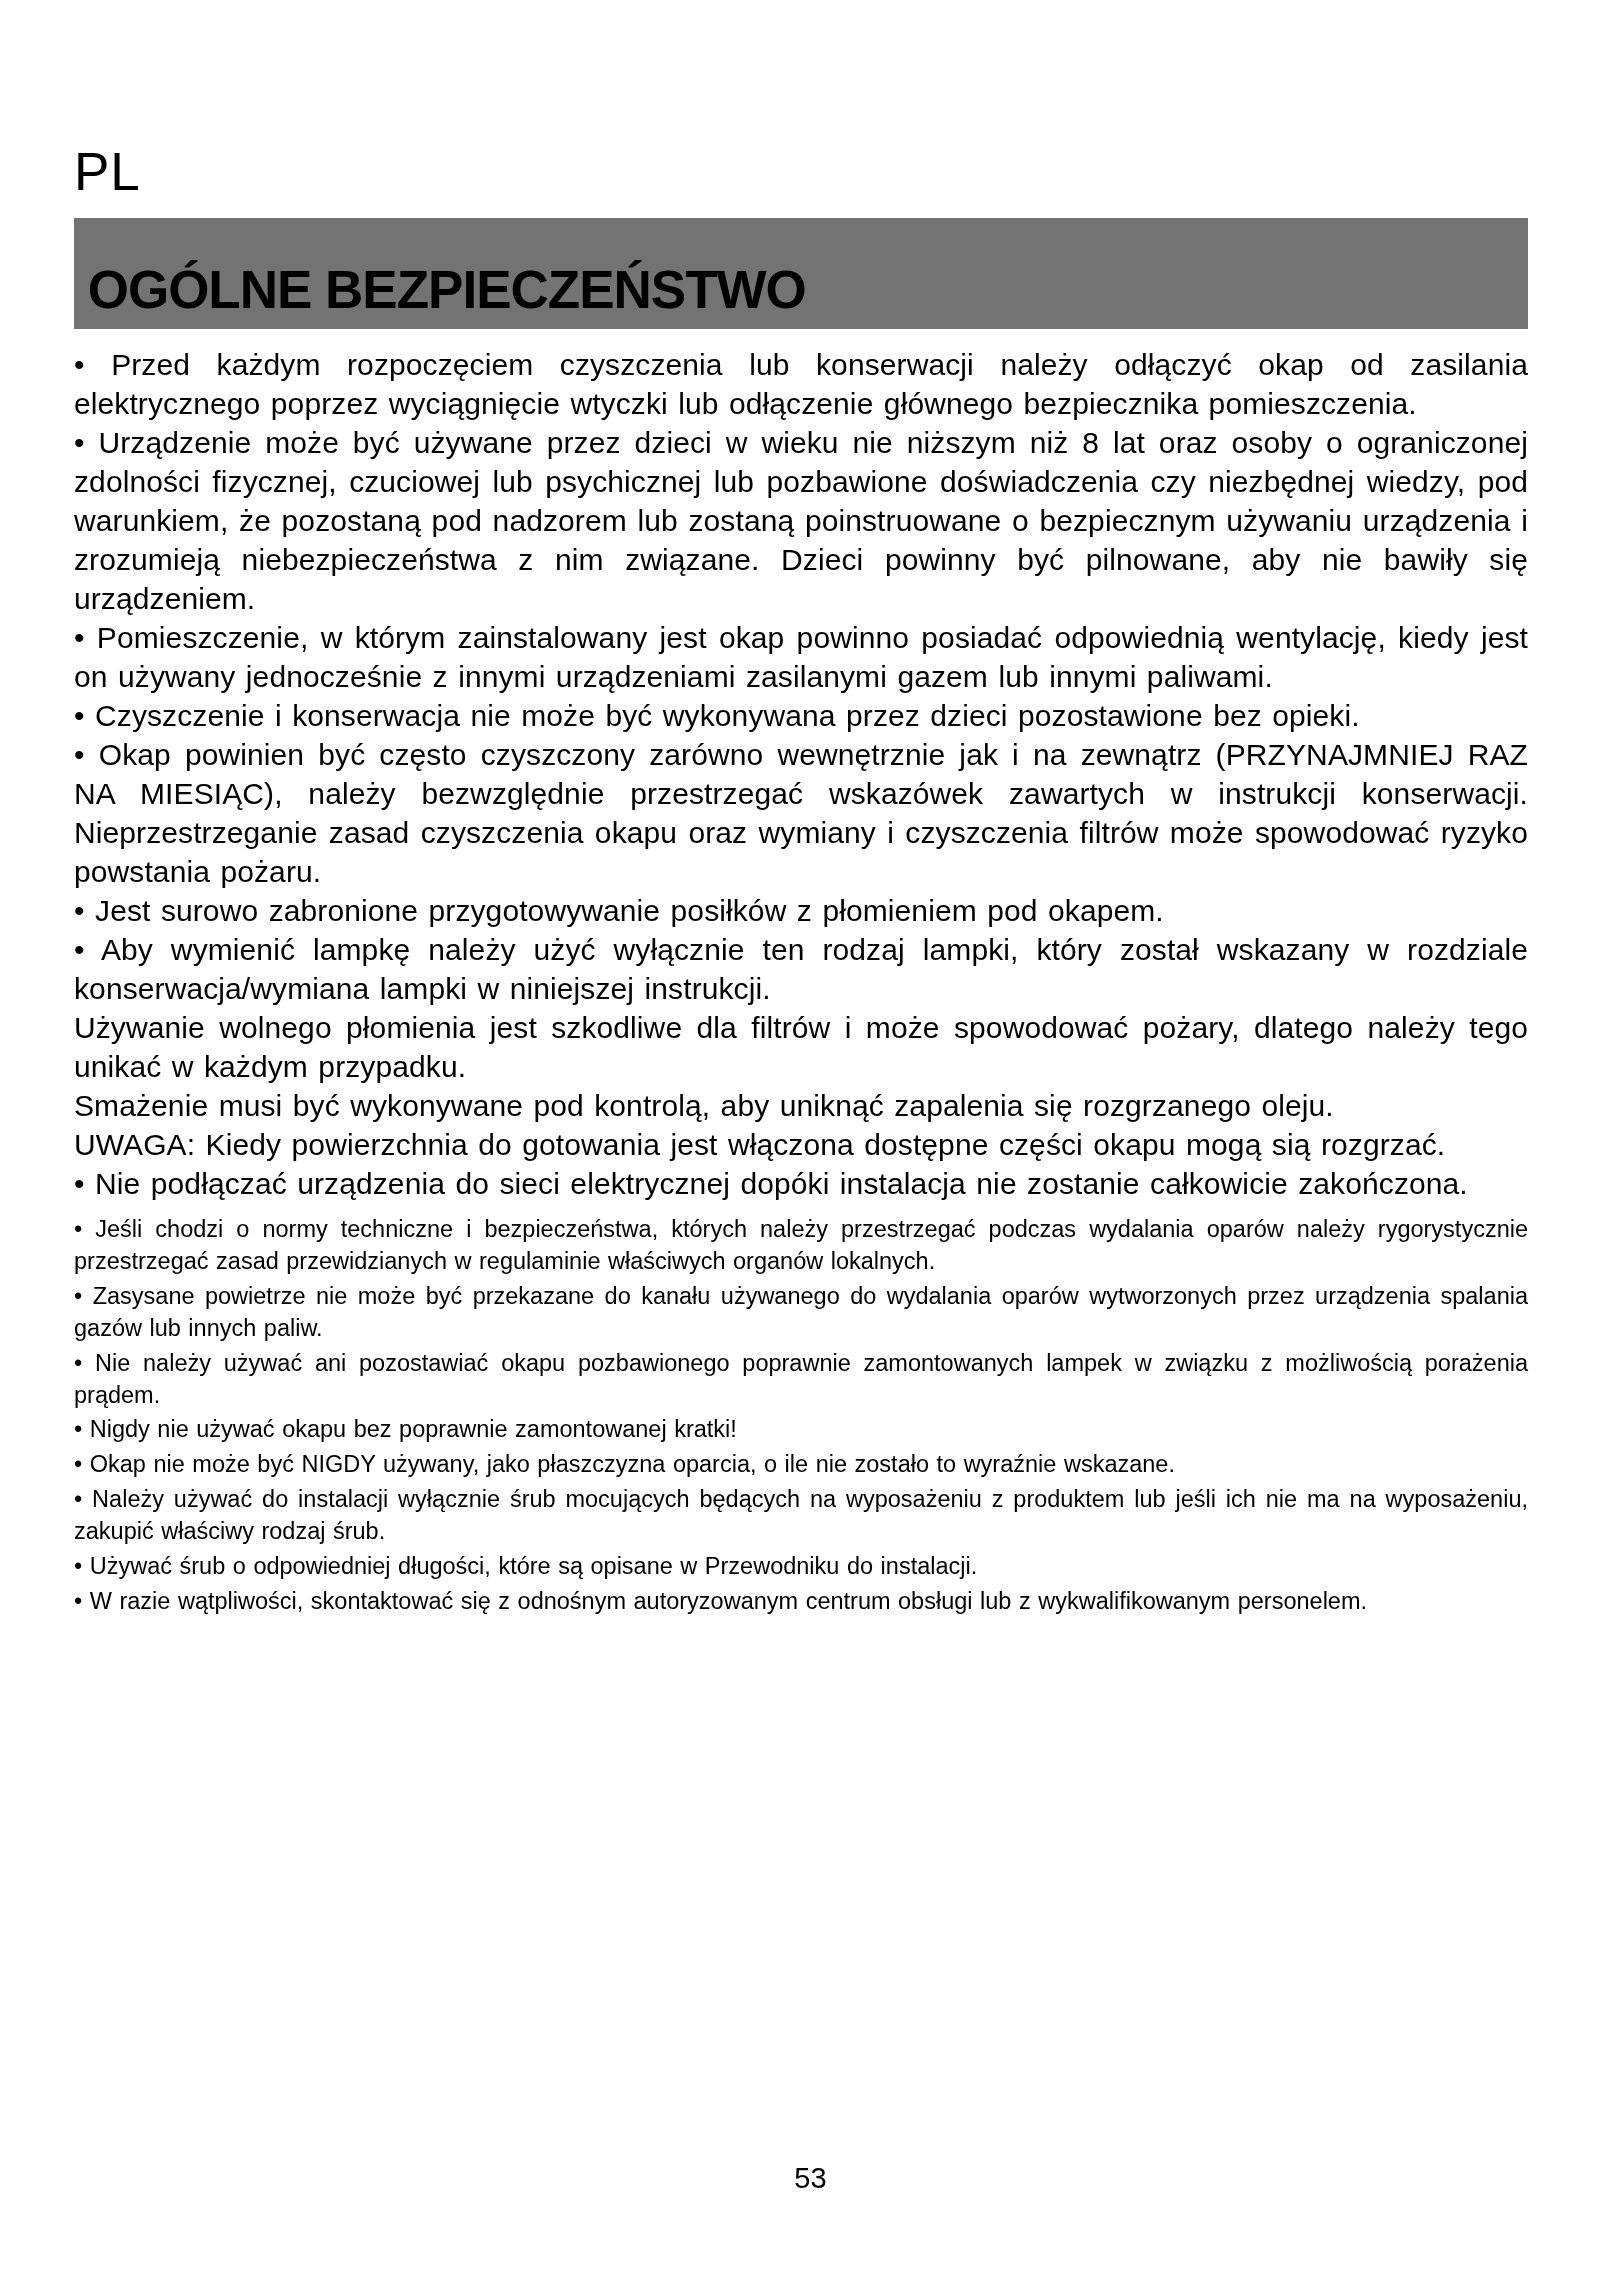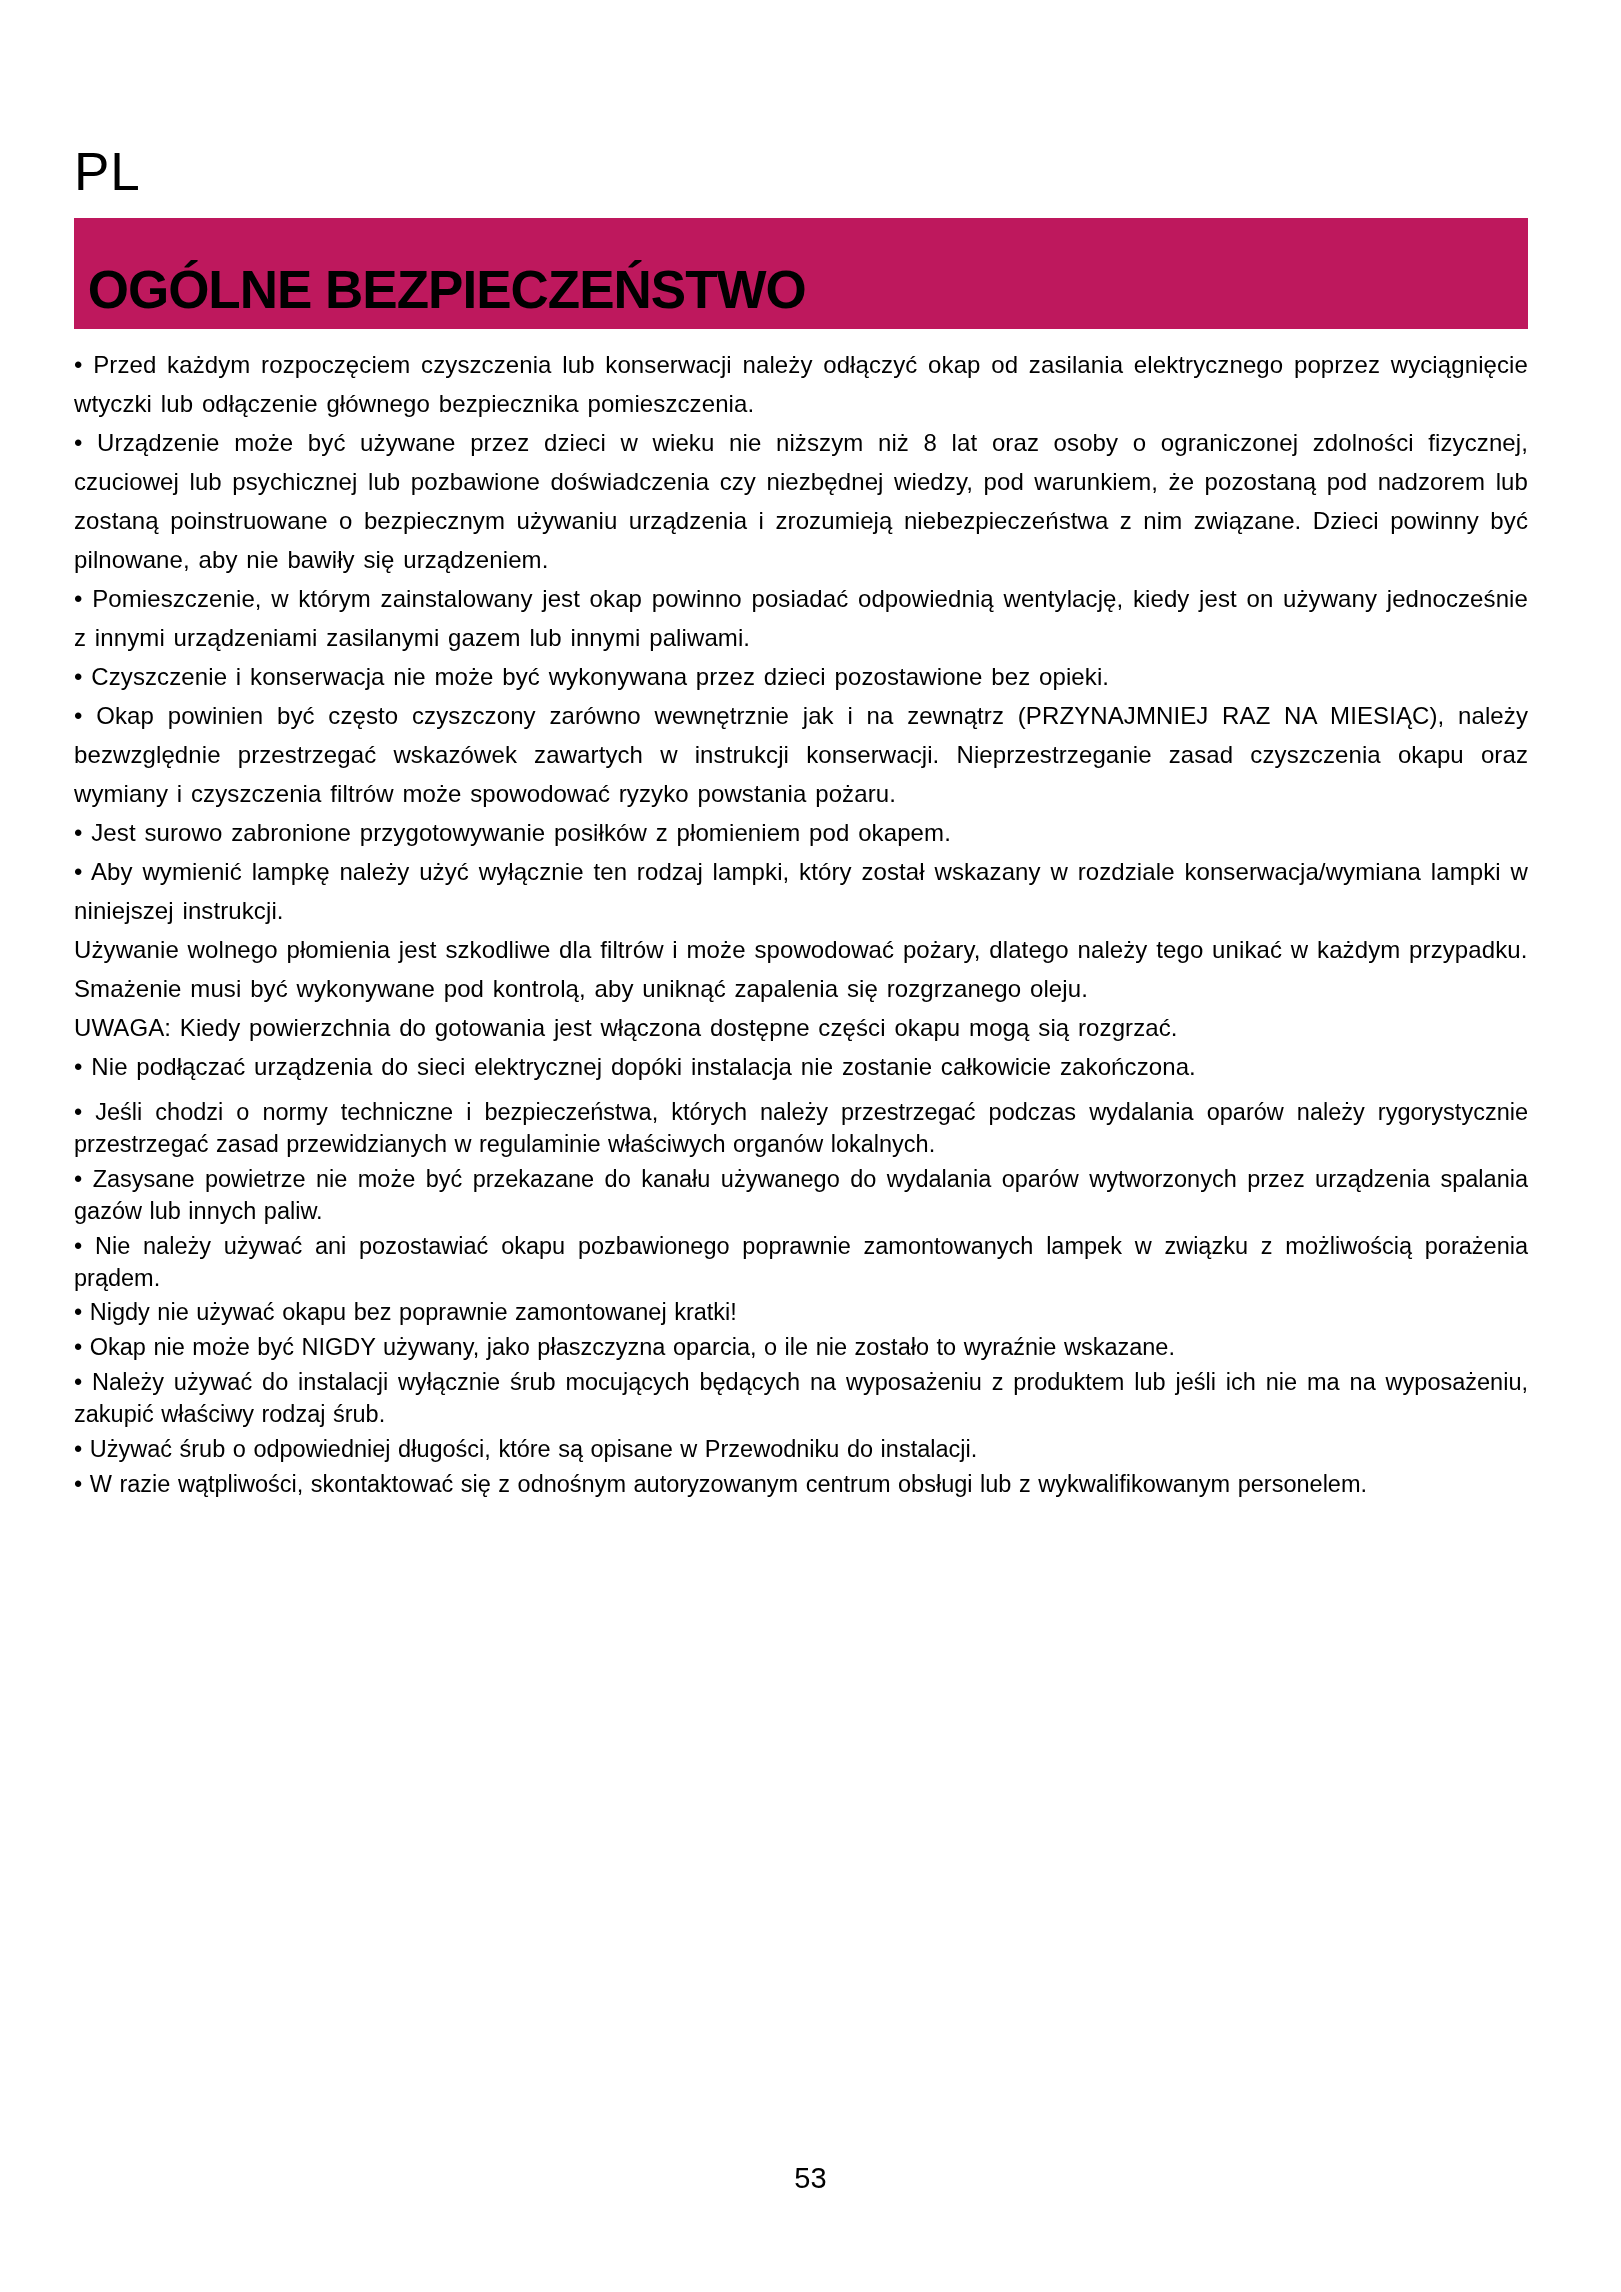--- a/index.html
+++ b/index.html
@@ -38,21 +38,21 @@
     margin: 0 0 15.7px 0;
   }
   .section-title {
     font-size: 53px;
     font-weight: bold;
     line-height: 53px;
     margin: 0;
     letter-spacing: -1px;
   }
   .body-text {
-    font-size: 24px;
+    font-size: 30px;
     line-height: 39px;
     text-align: justify;
     margin: 0;
     letter-spacing: 0.1px;
     word-spacing: 2px;
   }
   .small-text {
     font-size: 23.5px;
     line-height: 32px;
     text-align: justify;
@@ -73,21 +73,21 @@
   }
 </style>
 </head>
 <body>
 
 <div class="page">
   <div class="content">
 
     <h1 class="lang-code">PL</h1>
 
-    <div class="section-banner" style="background: #be185d;">
+    <div class="section-banner" style="background: #737373;">
       <h2 class="section-title">OGÓLNE BEZPIECZEŃSTWO</h2>
     </div>
 
     <div>
       <p class="body-text">• Przed każdym rozpoczęciem czyszczenia lub konserwacji należy odłączyć okap od zasilania elektrycznego poprzez wyciągnięcie wtyczki lub odłączenie głównego bezpiecznika pomieszczenia.</p>
       <p class="body-text">• Urządzenie może być używane przez dzieci w wieku nie niższym niż 8 lat oraz osoby o ograniczonej zdolności fizycznej, czuciowej lub psychicznej lub pozbawione doświadczenia czy niezbędnej wiedzy, pod warunkiem, że pozostaną pod nadzorem lub zostaną poinstruowane o bezpiecznym używaniu urządzenia i zrozumieją niebezpieczeństwa z nim związane. Dzieci powinny być pilnowane, aby nie bawiły się urządzeniem.</p>
       <p class="body-text">• Pomieszczenie, w którym zainstalowany jest okap powinno posiadać odpowiednią wentylację, kiedy jest on używany jednocześnie z innymi urządzeniami zasilanymi gazem lub innymi paliwami.</p>
       <p class="body-text">• Czyszczenie i konserwacja nie może być wykonywana przez dzieci pozostawione bez opieki.</p>
       <p class="body-text">• Okap powinien być często czyszczony zarówno wewnętrznie jak i na zewnątrz (PRZYNAJMNIEJ RAZ NA MIESIĄC), należy bezwzględnie przestrzegać wskazówek zawartych w instrukcji konserwacji. Nieprzestrzeganie zasad czyszczenia okapu oraz wymiany i czyszczenia filtrów może spowodować ryzyko powstania pożaru.</p>
       <p class="body-text">• Jest surowo zabronione przygotowywanie posiłków z płomieniem pod okapem.</p>

